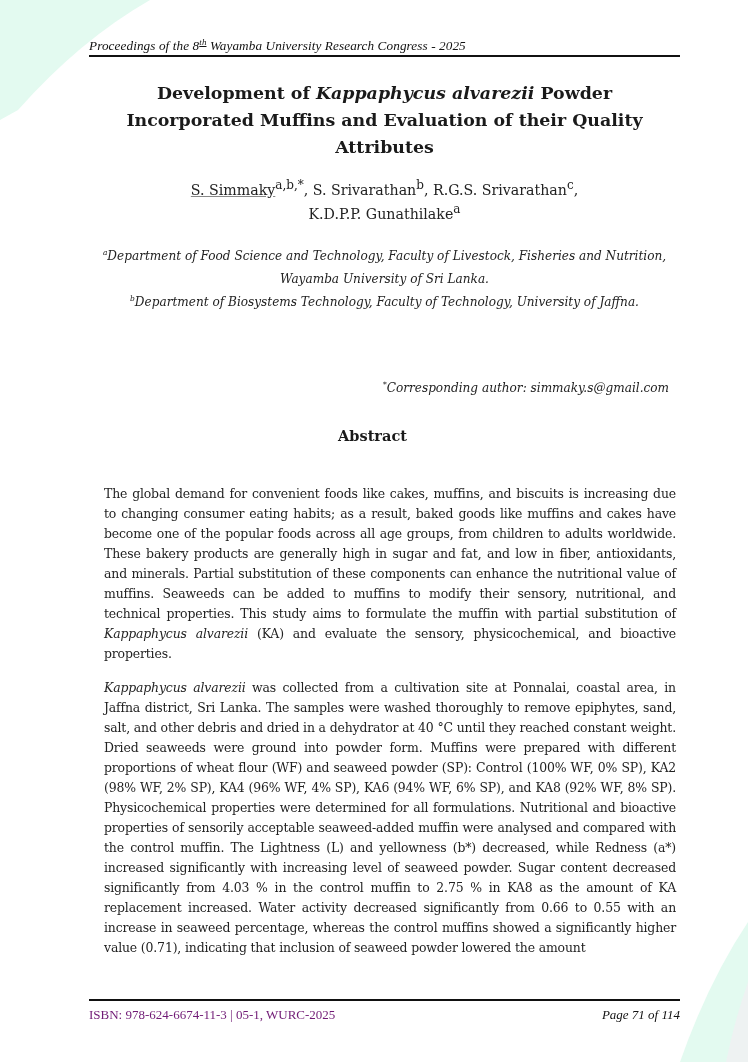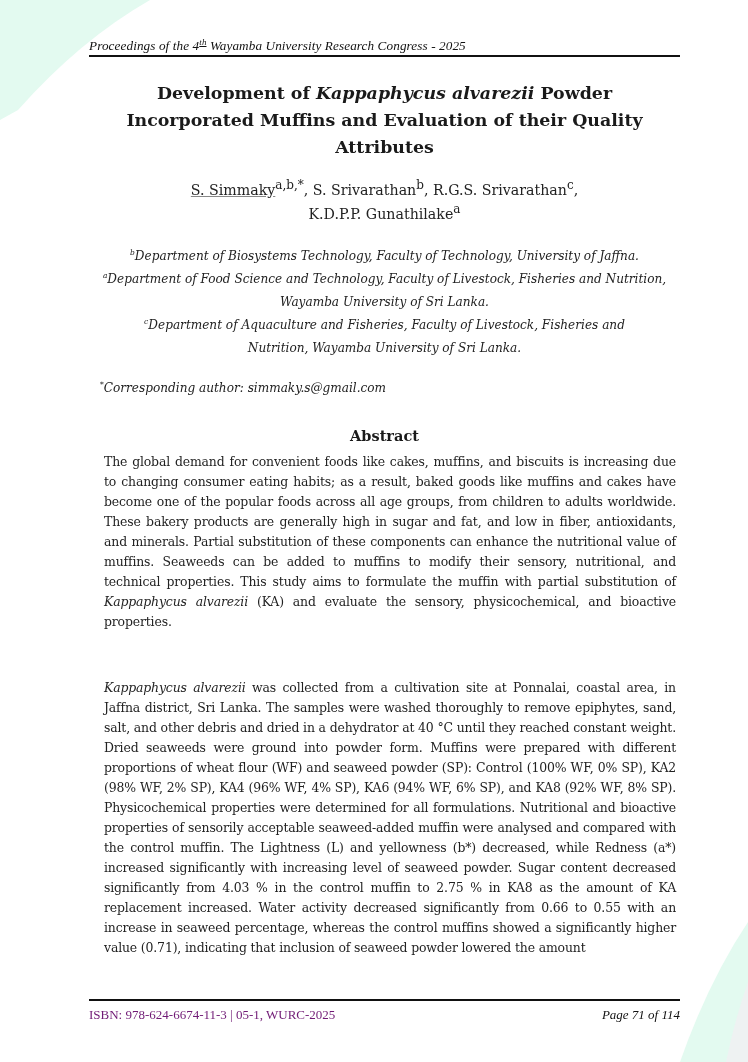--- a/index.html
+++ b/index.html
@@ -30,35 +30,35 @@
   }
   .authors sup { font-size: 12px; line-height: 0; margin-top: 31px; }
   .author-link { text-decoration: underline; text-decoration-color: #888; }
   .affils {
     position: absolute; left: 100px; top: 245px; width: 569px; text-align: center;
     font-family: "DejaVu Serif", serif; font-style: italic; font-size: 12.1px;
     line-height: 23px; color: #222;
   }
   .affils sup { font-size: 7.5px; line-height: 0; }
   .corresp {
-    position: absolute; left: 100px; top: 381px; width: 569px; text-align: left;
+    position: absolute; left: 100px; top: 381px; width: 569px; text-align: right;
     font-family: "DejaVu Serif", serif; font-style: italic; font-size: 12.1px; color: #222;
   }
   .corresp sup { font-size: 7.5px; line-height: 0; }
   .abstract-heading {
-    position: absolute; left: 100px; top: 427px; width: 569px; text-align: center;
+    position: absolute; left: 88px; top: 427px; width: 569px; text-align: center;
     font-family: "DejaVu Serif", serif; font-weight: bold; font-size: 14.5px; color: #1a1a1a;
   }
   .para {
     position: absolute; left: 104px; width: 572px;
     font-family: "DejaVu Serif", serif; font-size: 12.45px; line-height: 20px;
     text-align: justify; color: #222; letter-spacing: -0.15px;
   }
   .para em { font-style: italic; }
-  .p1 { top: 452px; }
+  .p1 { top: 484px; }
   .p2 { top: 678px; }
   .footer-rule { position: absolute; left: 89px; top: 999px; width: 591px; height: 2px; background: #111; }
   .footer-left {
     position: absolute; left: 89px; top: 1007px;
     font-family: "Liberation Serif", serif; font-size: 13px; color: #701a75;
   }
   .footer-right {
     position: absolute; right: 68px; top: 1007px;
     font-family: "Liberation Serif", serif; font-style: italic; font-size: 13px; color: #111;
   }
@@ -67,33 +67,32 @@
 <body>
 
 <svg class="deco deco-tl" width="170" height="120" viewBox="0 0 170 120">
   <path d="M0 0 L150 0 Q80 40 18 110 L0 120 Z" fill="#e3faf0"></path>
 </svg>
 <svg class="deco deco-br" width="140" height="140" viewBox="0 0 140 140">
   <path d="M140 0 L140 140 L72 140 Q100 60 140 0 Z" fill="#e3faf0"></path>
   <path d="M140 60 L140 140 L118 140 Q126 100 140 60 Z" fill="#eef2f2"></path>
 </svg>
 
-<div class="header"><span>Proceedings of the 4</span><sup>th</sup><span> Wayamba University Research Congress - 2025</span></div>
+<div class="header"><span>Proceedings of the 8</span><sup>th</sup><span> Wayamba University Research Congress - 2025</span></div>
 <div class="header-rule"></div>
 
 <div class="title"><span>Development of </span><em>Kappaphycus alvarezii</em><span> Powder Incorporated Muffins and Evaluation of their Quality Attributes</span></div>
 
 <div class="authors">
   <span><span class="author-link">S. Simmaky</span><sup>a,b,*</sup></span><span>, </span><span><span>S. Srivarathan</span><sup>b</sup></span><span>, </span><span><span>R.G.S. Srivarathan</span><sup>c</sup></span><span>,</span><br><span><span>K.D.P.P. Gunathilake</span><sup>a</sup></span>
 </div>
 
 <div class="affils">
+  <div><sup>a</sup><span>Department of Food Science and Technology, Faculty of Livestock, Fisheries and Nutrition, Wayamba University of Sri Lanka.</span></div>
   <div><sup>b</sup><span>Department of Biosystems Technology, Faculty of Technology, University of Jaffna.</span></div>
-  <div><sup>a</sup><span>Department of Food Science and Technology, Faculty of Livestock, Fisheries and Nutrition, Wayamba University of Sri Lanka.</span></div>
-  <div style="padding:0 20px;"><sup>c</sup><span>Department of Aquaculture and Fisheries, Faculty of Livestock, Fisheries and Nutrition, Wayamba University of Sri Lanka.</span></div>
 </div>
 
 <div class="corresp"><sup>*</sup><span>Corresponding author: simmaky.s@gmail.com</span></div>
 
 <div class="abstract-heading">Abstract</div>
 
 <div class="para p1"><span>The global demand for convenient foods like cakes, muffins, and biscuits is increasing due to changing consumer eating habits; as a result, baked goods like muffins and cakes have become one of the popular foods across all age groups, from children to adults worldwide. These bakery products are generally high in sugar and fat, and low in fiber, antioxidants, and minerals. Partial substitution of these components can enhance the nutritional value of muffins. Seaweeds can be added to muffins to modify their sensory, nutritional, and technical properties. This study aims to formulate the muffin with partial substitution of </span><em>Kappaphycus alvarezii</em><span> (KA) and evaluate the sensory, physicochemical, and bioactive properties.</span></div>
 
 <div class="para p2"><em>Kappaphycus alvarezii</em><span> was collected from a cultivation site at Ponnalai, coastal area, in Jaffna district, Sri Lanka. The samples were washed thoroughly to remove epiphytes, sand, salt, and other debris and dried in a dehydrator at 40 °C until they reached constant weight. Dried seaweeds were ground into powder form. Muffins were prepared with different proportions of wheat flour (WF) and seaweed powder (SP): Control (100% WF, 0% SP), KA2 (98% WF, 2% SP), KA4 (96% WF, 4% SP), KA6 (94% WF, 6% SP), and KA8 (92% WF, 8% SP). Physicochemical properties were determined for all formulations. Nutritional and bioactive properties of sensorily acceptable seaweed-added muffin were analysed and compared with the control muffin. The Lightness (L) and yellowness (b*) decreased, while Redness (a*) increased significantly with increasing level of seaweed powder. Sugar content decreased significantly from 4.03 % in the control muffin to 2.75 % in KA8 as the amount of KA replacement increased. Water activity decreased significantly from 0.66 to 0.55 with an increase in seaweed percentage, whereas the control muffins showed a significantly higher value (0.71), indicating that inclusion of seaweed powder lowered the amount</span></div>
 

